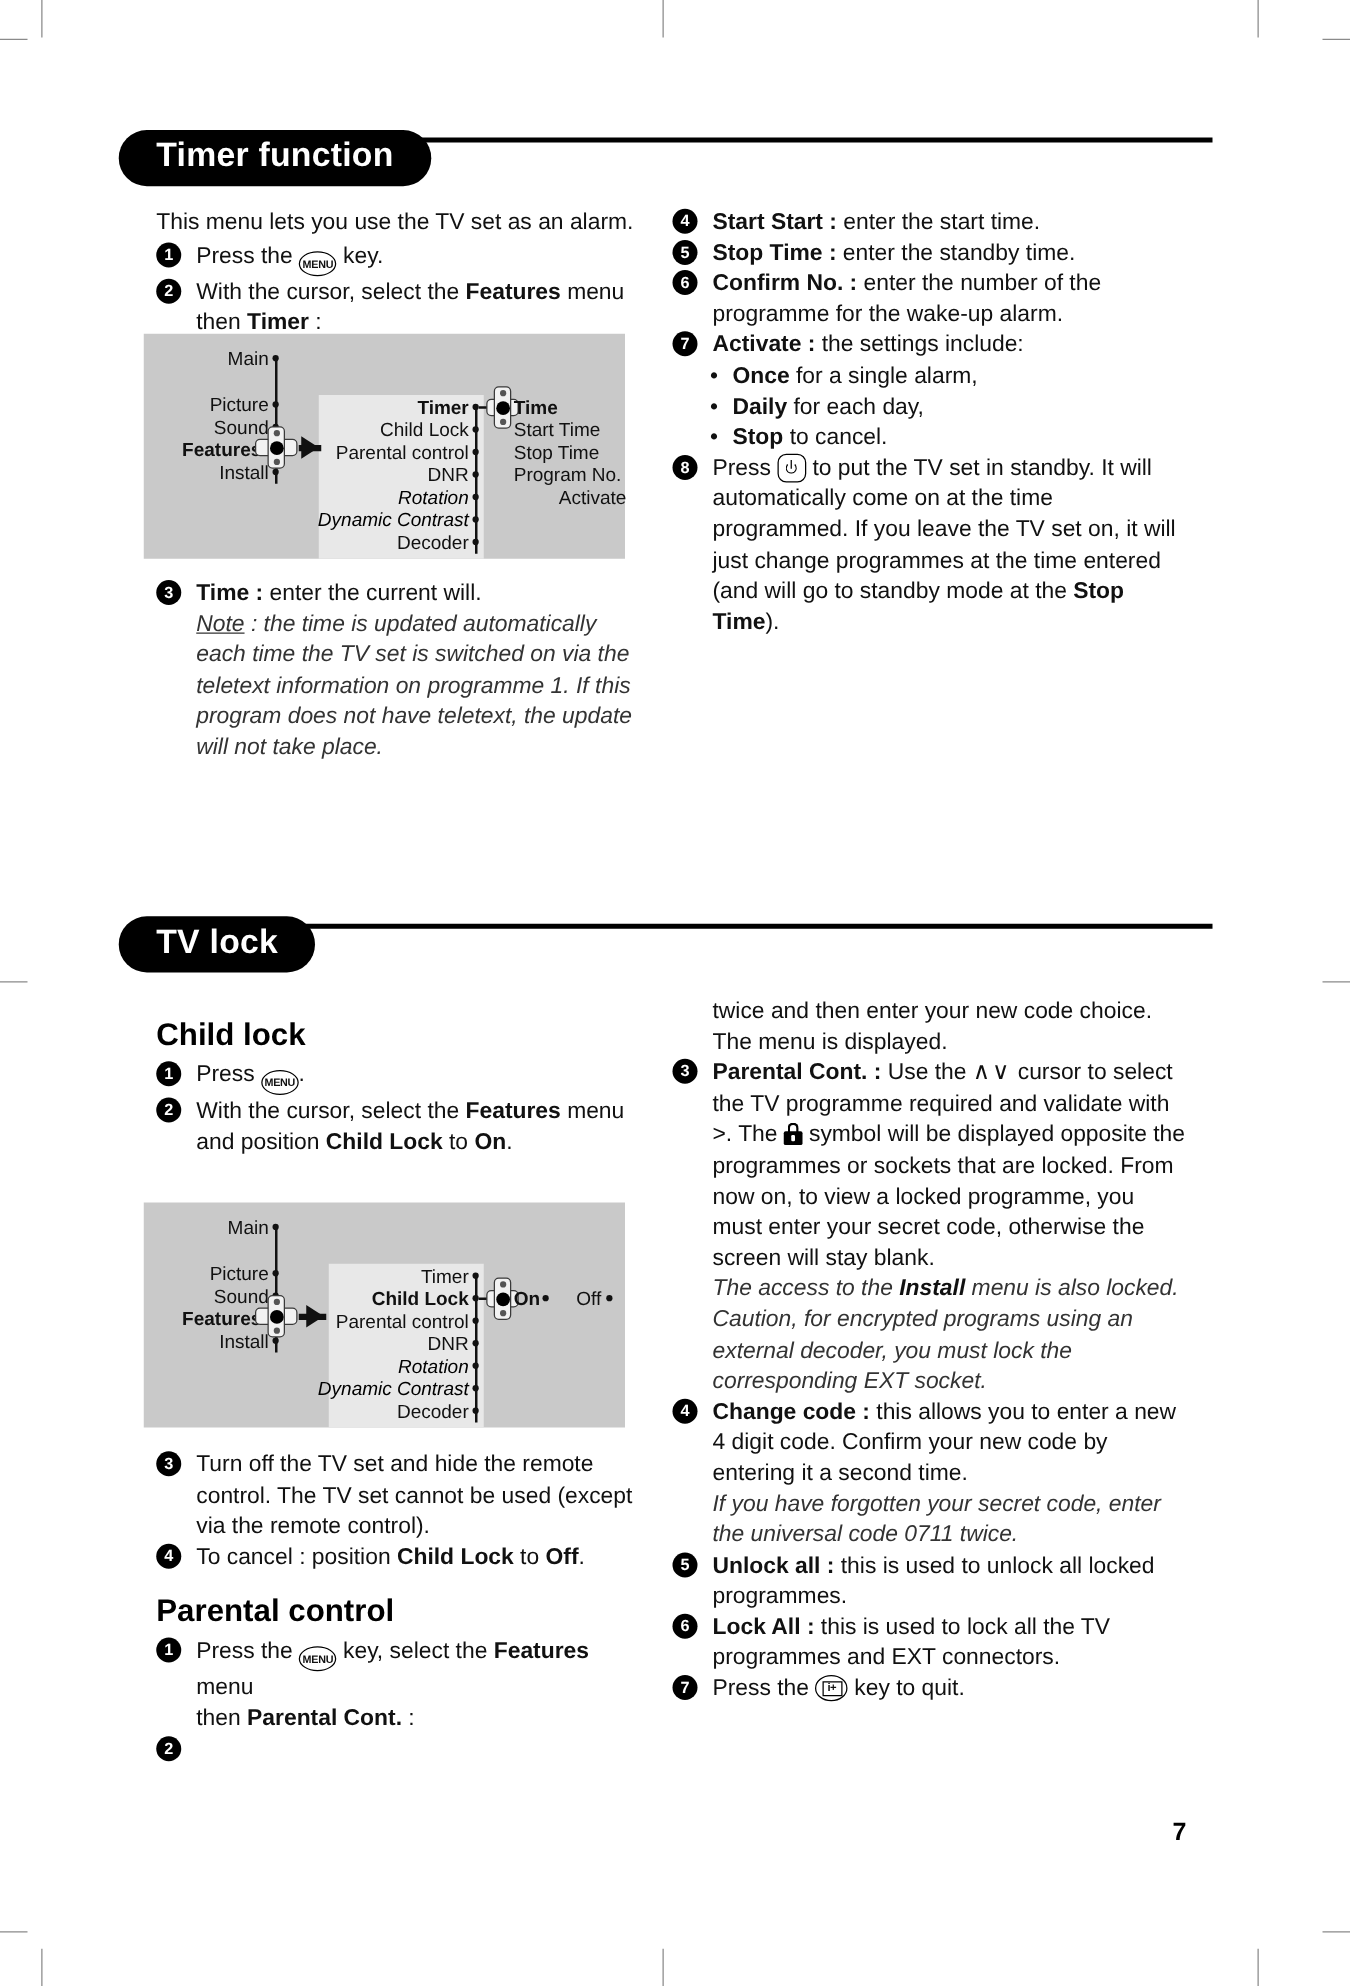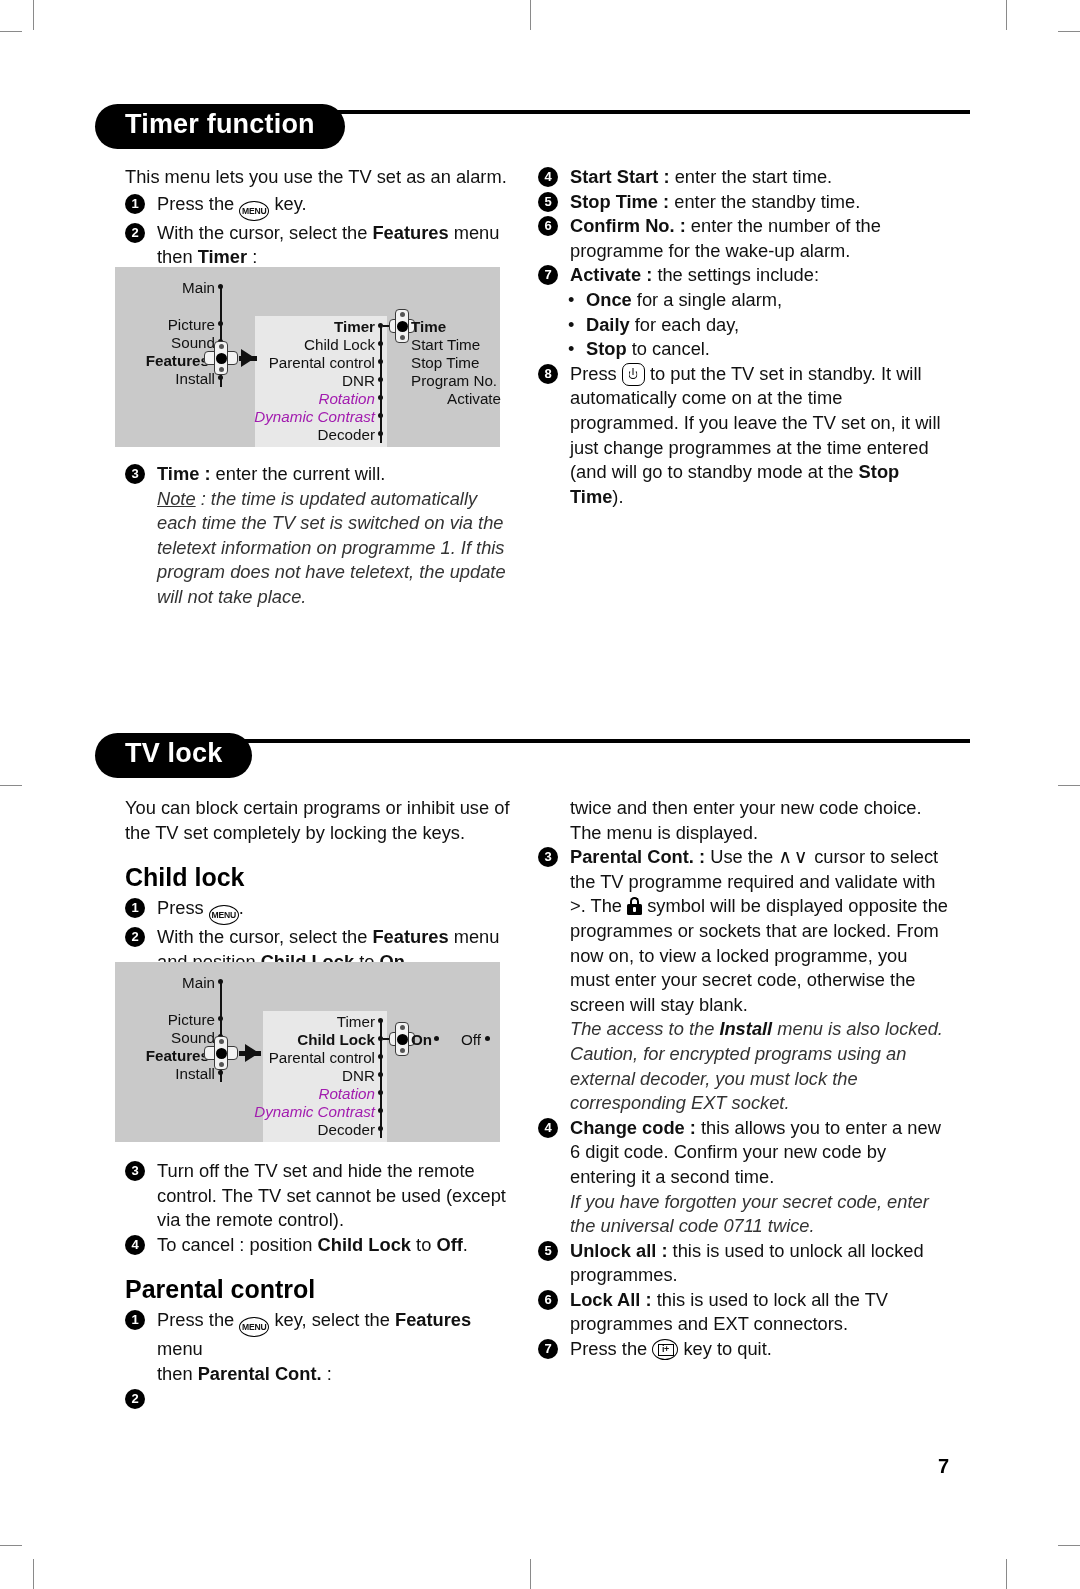--- a/index.html
+++ b/index.html
@@ -224,21 +224,21 @@
   .d-label {
     position: absolute;
     font-size: 15.2px;
     line-height: 17px;
     color: #111;
     white-space: nowrap;
     text-align: right;
   }
   .d-label.lft { text-align: left; }
   .d-label.bold { font-weight: bold; }
-  .d-label.ital { font-style: italic; color: #a21caf; }
+  .d-label.ital { font-style: italic; color: #000000; }
   .d-line {
     position: absolute;
     width: 2.2px;
     background: #111;
   }
   .d-dot {
     position: absolute;
     width: 5.4px;
     height: 5.4px;
     border-radius: 50%;
@@ -441,21 +441,20 @@
       <span class="key key-standby"></span><span> to put the TV set in standby. It will automatically come on at the time programmed. If you leave the TV set on, it will just change programmes at the time entered (and will go to standby mode at the </span><b>Stop Time</b><span>).</span>
     </div>
   </div>
 
   <div class="section-banner" style="left:95px; top:733px; width:855px;">
     <div class="banner-rule" style="width:855px;"></div>
     <div class="banner-pill">TV lock</div>
   </div>
 
   <div class="col" style="left:125px; top:796px; width:390px;">
-    <div class="para">You can block certain programs or inhibit use of the TV set completely by locking the keys.</div>
 
     <div class="subhead" style="margin-top:17px;">Child lock</div>
 
     <div class="para ind" style="margin-top:3px;">
       <span class="bullnum">1</span>
       <span>Press</span>
       <span class="key key-menu">MENU</span><span>.</span>
     </div>
     <div class="para ind">
       <span class="bullnum">2</span>
@@ -550,21 +549,21 @@
     <div class="para ind">
       <span class="bullnum">3</span>
       <b>Parental Cont. :</b><span> Use the </span><span class="updown">∧∨</span><span> cursor to select the TV programme required and validate with &gt;. The </span><span class="lock-sym"><span class="lock-keyhole"></span></span><span> symbol will be displayed opposite the programmes or sockets that are locked. From now on, to view a locked programme, you must enter your secret code, otherwise the screen will stay blank.</span>
       <div class="it">
         <span>The access to the </span><b>Install</b><span> menu is also locked. Caution, for encrypted programs using an external decoder, you must lock the corresponding EXT socket.</span>
       </div>
     </div>
 
     <div class="para ind">
       <span class="bullnum">4</span>
-      <b>Change code :</b><span> this allows you to enter a new 6 digit code. Confirm your new code by entering it a second time.</span>
+      <b>Change code :</b><span> this allows you to enter a new 4 digit code. Confirm your new code by entering it a second time.</span>
       <div class="it">If you have forgotten your secret code, enter the universal code 0711 twice.</div>
     </div>
 
     <div class="para ind">
       <span class="bullnum">5</span>
       <b>Unlock all :</b><span> this is used to unlock all locked programmes.</span>
     </div>
     <div class="para ind">
       <span class="bullnum">6</span>
       <b>Lock All :</b><span> this is used to lock all the TV programmes and EXT connectors.</span>

